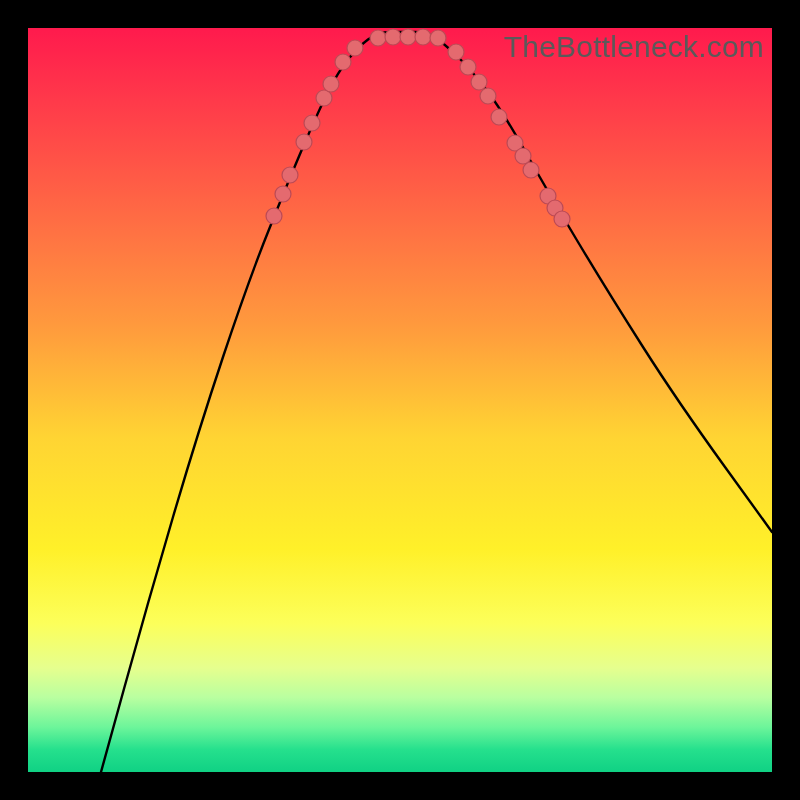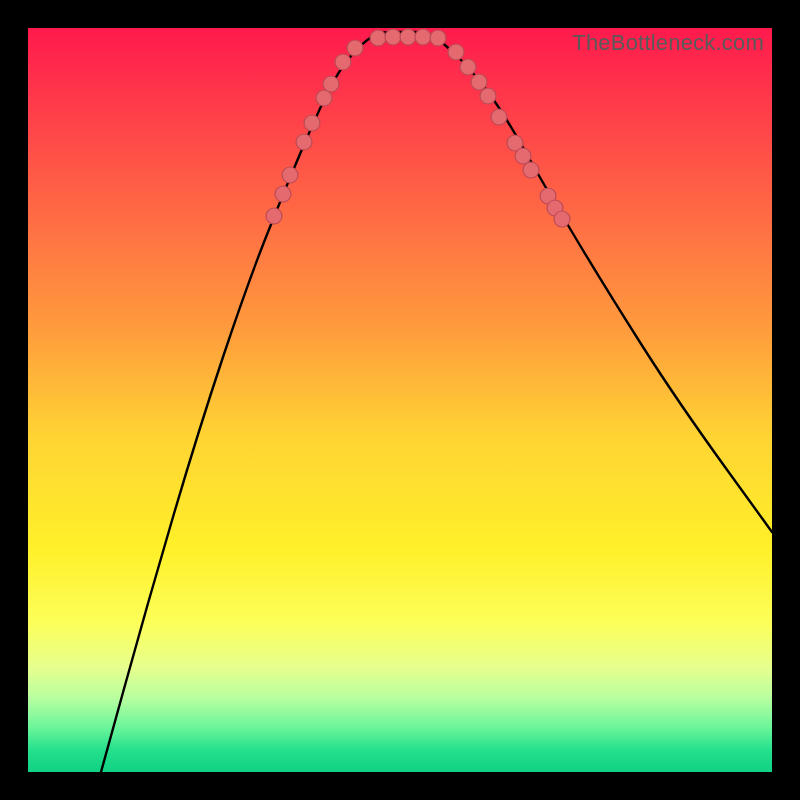--- a/index.html
+++ b/index.html
@@ -39,21 +39,21 @@
       #6cf59a 94%,
       #25e08d 97%,
       #10d184 100%
     );
   }
   .watermark {
     position: absolute;
     top: 2px;
     right: 8px;
     color: #5a5a5a;
-    font-size: 22px;
+    font-size: 30px;
     font-weight: 500;
     letter-spacing: 0.2px;
     user-select: none;
   }
   svg.curve {
     position: absolute;
     left: 0;
     top: 0;
     width: 744px;
     height: 744px;

